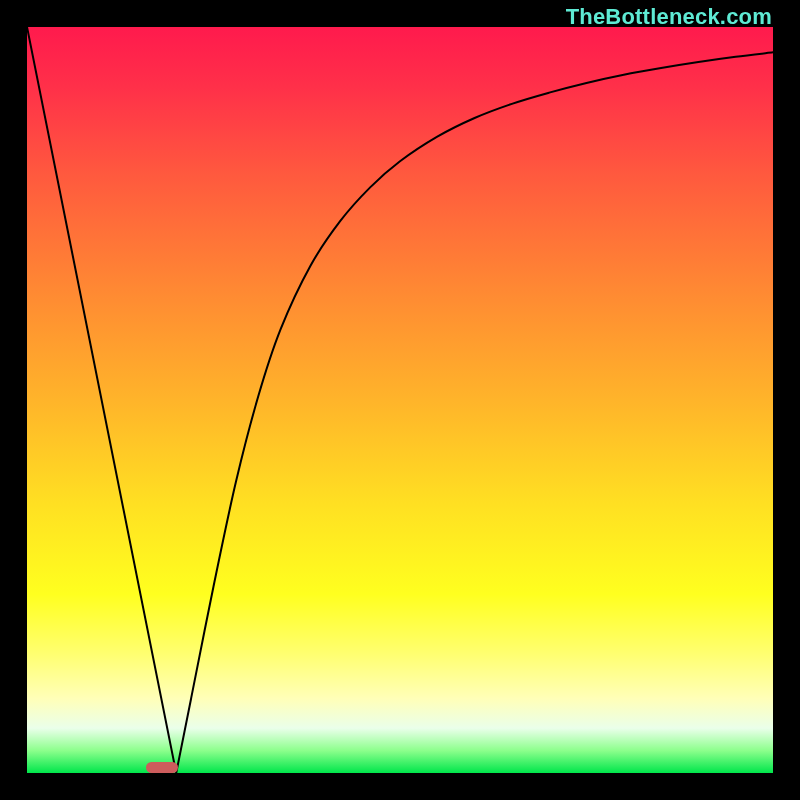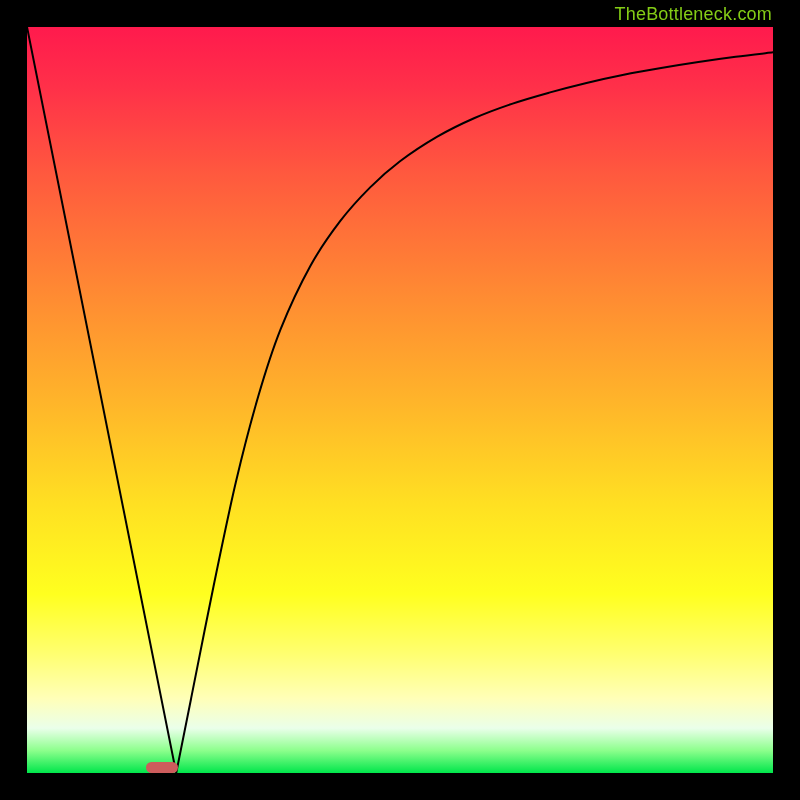--- a/index.html
+++ b/index.html
@@ -55,23 +55,23 @@
   }
   .marker {
     position: absolute;
     background: #cd5c5c;
     border-radius: 7px;
   }
   .watermark {
     position: absolute;
     top: 4px;
     right: 28px;
-    color: #84cc16;
-    font-size: 18px;
-    font-weight: 400;
+    color: #5eead4;
+    font-size: 22px;
+    font-weight: 700;
     letter-spacing: 0.2px;
   }
 </style>
 </head>
 <body>
 
 <div class="frame">
   <div class="watermark">TheBottleneck.com</div>
   <div class="plot-area">
     <div class="gradient-bg"></div>

